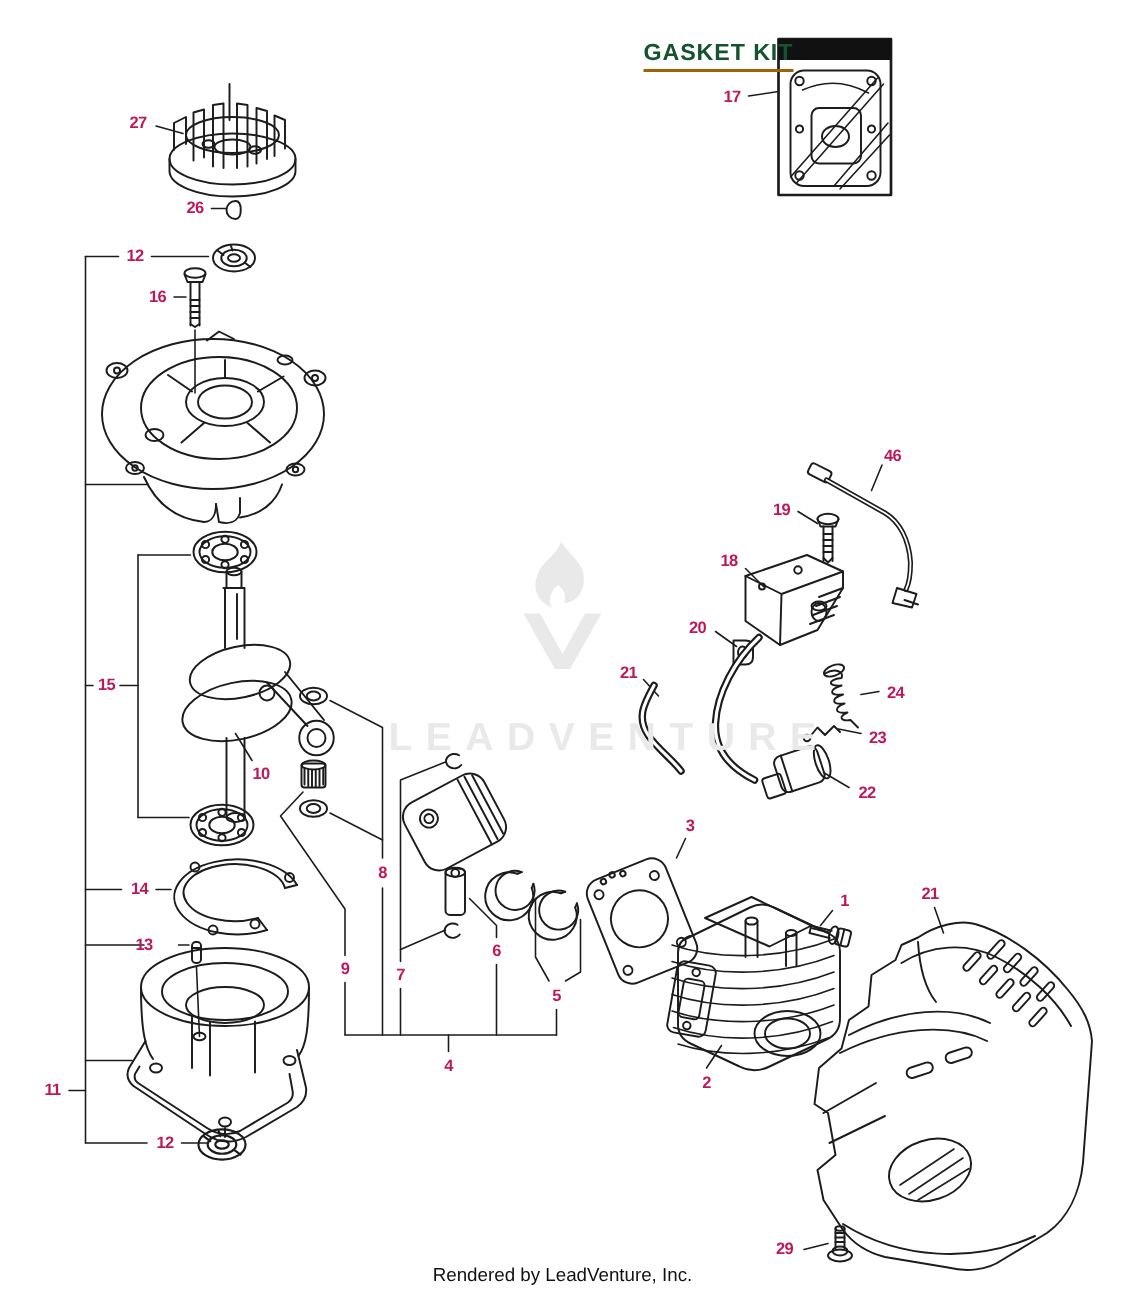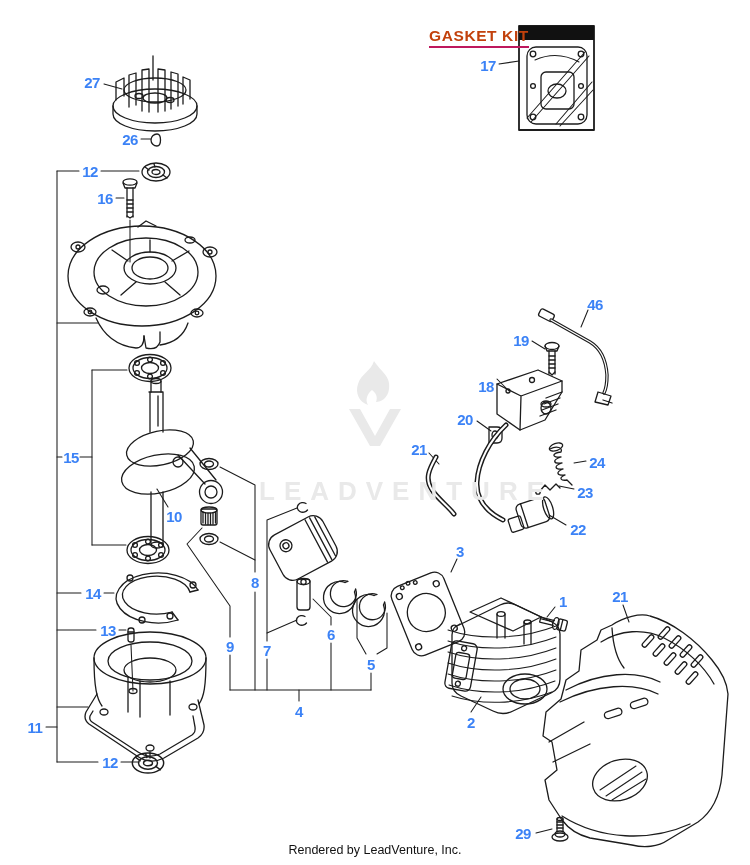--- a/index.html
+++ b/index.html
@@ -10,25 +10,25 @@
          stroke-width:1.3px; stroke-linecap:round; stroke-linejoin:round; }
   #art .thin  { stroke-width:1.05px; }
   #art .th2   { stroke-width:1.8px; }
   #art .solid { fill:#111; stroke:none; }
   #art .wmfill{ fill:var(--wm); stroke:none; }
   #art .tube  { stroke-width:5px; }
   #art .tube2 { stroke-width:3.4px; }
   #art .core  { stroke:#fff; stroke-width:2.1px; }
   #art .core2 { stroke:#fff; stroke-width:1.2px; }
   .plabel { position:absolute; transform:translate(-50%,-50%);
-            font-weight:bold; font-size:15px; color:#3b82f6; letter-spacing:-0.5px;
+            font-weight:bold; font-size:11px; color:#be185d; letter-spacing:-0.5px;
             white-space:nowrap; }
   #gasket-kit-title { position:absolute; left:429px; top:27px; font-weight:bold;
-            font-size:15.5px; letter-spacing:0.6px; color:#c2410c;
-            border-bottom:2px solid #be185d; padding-bottom:1px; }
+            font-size:15.5px; letter-spacing:0.6px; color:#14532d;
+            border-bottom:2px solid #a16207; padding-bottom:1px; }
   #wm-text { position:absolute; left:259px; top:476px; font-weight:bold; font-size:26px;
             letter-spacing:9px; color:var(--wm); white-space:nowrap; }
   #footer { position:absolute; left:0; top:843px; width:750px; text-align:center;
             font-size:12.5px; color:#111; }
 </style>
 </head>
 <body>
 
 <div id="stage">
 
@@ -412,36 +412,36 @@
 <div id="footer">Rendered by LeadVenture, Inc.</div>
 <div id="wm-text">LEADVENTURE</div>
 <div id="labels">
       <div class="plabel" style="left: 92px; top: 82px;">27</div>
       <div class="plabel" style="left: 130px; top: 139px;">26</div>
       <div class="plabel" style="left: 90px; top: 171px;">12</div>
       <div class="plabel" style="left: 105px; top: 198px;">16</div>
       <div class="plabel" style="left: 71px; top: 457px;">15</div>
       <div class="plabel" style="left: 174px; top: 516px;">10</div>
       <div class="plabel" style="left: 93px; top: 593px; text-align: center;">14</div>
-      <div class="plabel" style="left: 108px; top: 630px;">13</div>
+      <div class="plabel" style="left: 96px; top: 630px;">13</div>
       <div class="plabel" style="left: 35px; top: 727px;">11</div>
       <div class="plabel" style="left: 110px; top: 762px;">12</div>
       <div class="plabel" style="left: 230px; top: 646px;">9</div>
       <div class="plabel" style="left: 255px; top: 582px;">8</div>
       <div class="plabel" style="left: 267px; top: 650px;">7</div>
       <div class="plabel" style="left: 331px; top: 634px;">6</div>
       <div class="plabel" style="left: 371px; top: 664px;">5</div>
       <div class="plabel" style="left: 299px; top: 711px;">4</div>
       <div class="plabel" style="left: 460px; top: 551px;">3</div>
       <div class="plabel" style="left: 471px; top: 722px;">2</div>
       <div class="plabel" style="left: 563px; top: 601px;">1</div>
       <div class="plabel" style="left: 620px; top: 596px;">21</div>
       <div class="plabel" style="left: 523px; top: 833px;">29</div>
       <div class="plabel" style="left: 488px; top: 65px;">17</div>
-      <div class="plabel" style="left: 486px; top: 386px;">18</div>
+      <div class="plabel" style="left: 486px; top: 374px;">18</div>
       <div class="plabel" style="left: 521px; top: 340px;">19</div>
       <div class="plabel" style="left: 465px; top: 419px;">20</div>
       <div class="plabel" style="left: 419px; top: 449px;">21</div>
       <div class="plabel" style="left: 578px; top: 529px;">22</div>
       <div class="plabel" style="left: 585px; top: 492px;">23</div>
       <div class="plabel" style="left: 597px; top: 462px; text-align: center;">24</div>
       <div class="plabel" style="left: 595px; top: 304px;">46</div>
     </div>
 
 </div>

